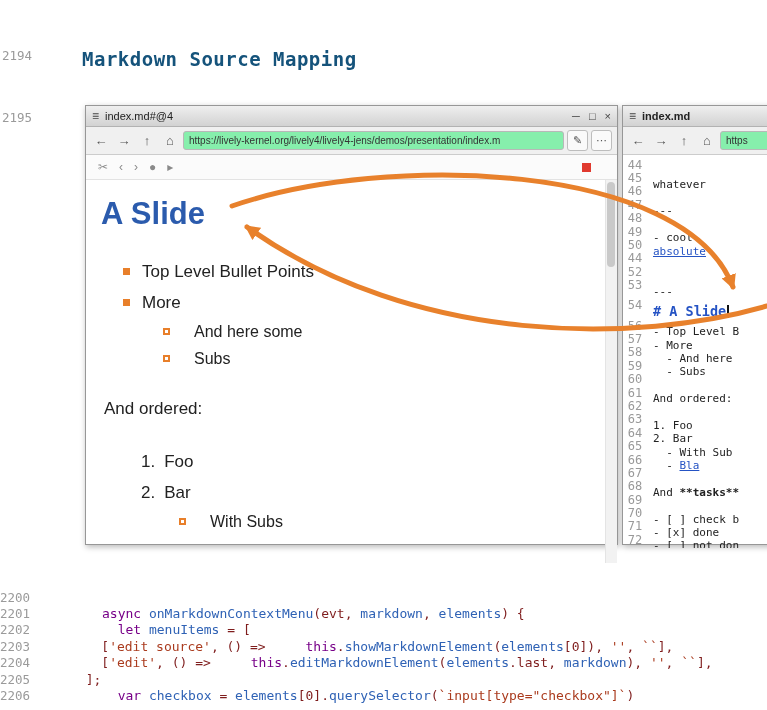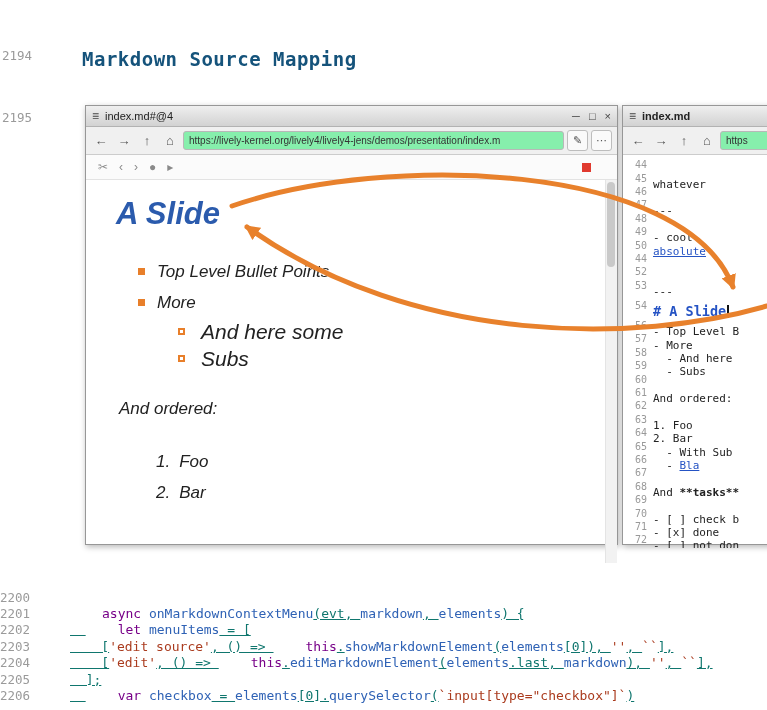--- a/index.html
+++ b/index.html
@@ -33,55 +33,55 @@
     font-size:10px;color:#333;padding:0 5px;display:flex;align-items:center;
     white-space:nowrap;overflow:hidden;min-width:0;}
   .smallbtn{width:19px;height:19px;border:1px solid #bdbdbd;border-radius:3px;background:#fafafa;
     display:flex;align-items:center;justify-content:center;font-size:11px;color:#555;flex:none;}
   .subtoolbar{height:24px;background:#fbfbfb;border-bottom:1px solid #e3e3e3;
     display:flex;align-items:center;padding:0 12px;}
   .tbicons{display:flex;gap:11px;color:#8a8a8a;font-size:12px;}
   .tbi{display:inline-block;}
   .red-indicator{width:9px;height:9px;background:#e03a2f;margin-left:auto;margin-right:14px;}
   
-  .slide-content{position:relative;height:367px;overflow:hidden;padding:16px 24px 0 30px;box-sizing:content-box;font-style:italic;}
+  .slide-content{position:relative;height:367px;overflow:hidden;padding:16px 24px 0 15px;box-sizing:content-box;}
   .slide-title{font-size:31px;line-height:36px;font-weight:bold;color:#2b5bad;margin:0 0 24px 0;}
   .b1{display:flex;align-items:center;gap:12px;height:31px;margin-left:22px;font-size:17px;color:#222;}
   .sq{width:7px;height:7px;background:#e87f2a;flex:none;}
-  .b2{display:flex;align-items:center;gap:16px;height:27px;margin-left:62px;font-size:21px;color:#222;}
+  .b2{display:flex;align-items:center;gap:24px;height:27px;margin-left:62px;font-size:16px;color:#222;}
   .sq2{width:7px;height:7px;border:2px solid #e87f2a;box-sizing:border-box;background:#fff;flex:none;}
   .ordered-intro{font-size:17px;color:#222;margin:26px 0 0 3px;line-height:22px;}
   #slide-ordered{margin-top:26px;}
   .olitem{display:flex;align-items:center;gap:9px;height:31px;margin-left:40px;font-size:17px;color:#222;}
   .withsubs{margin-left:78px;}
   .vscroll{position:absolute;right:0;top:0;width:11px;height:100%;background:#f2f2f2;border-left:1px solid #e4e4e4;}
   .vthumb{position:absolute;top:2px;left:1px;width:8px;height:85px;background:#c9c9c9;border-radius:4px;}
   
   .editor{padding-top:3px;font-family:"DejaVu Sans Mono",monospace;overflow:hidden;height:390px;}
   .erow{display:flex;height:13.4px;align-items:center;}
-  .erow .ln{width:24px;flex:none;text-align:right;padding-right:6px;color:#999;font-size:10px;}
+  .erow .ln{width:24px;flex:none;text-align:center;padding-right:6px;color:#999;font-size:12px;}
   .erow .ecode{white-space:pre;font-size:11px;color:#222;margin-top:12px;}
   .hrow{height:27px;}
   .hrow .ecode{font-size:13.5px;}
   .seg-m{color:#222;}
   .seg-h{color:#2553c4;font-weight:bold;}
   .seg-l{color:#2553c4;text-decoration:underline;}
   .seg-st{font-weight:bold;}
   .seg-caret{display:inline-block;width:1.5px;height:13px;background:#111;vertical-align:-2px;margin-left:1px;}
   
   .arrows{position:absolute;left:0;top:0;pointer-events:none;z-index:9;}
   
   .codeblock{position:absolute;left:0;top:589px;width:767px;}
   .cline{display:flex;height:16.4px;align-items:center;font-family:"DejaVu Sans Mono",monospace;}
   .cline .cn{width:34px;flex:none;color:#9a9a9a;font-size:12.5px;}
   .cline .cc{margin-left:36px;white-space:pre;font-size:13px;color:#1a1a1a;}
   .seg-k{color:#770088;margin-left:32px;}
   .seg-b{color:#2f62b5;margin-top:24px;}
   .seg-s{color:#aa3b1e;}
-  .seg-t{color:#0f766e;text-decoration:underline;}
+  .seg-t{color:#7f1d1d;}
 </style>
 </head>
 <body>
 
 <div class="gutter-top" id="gutter-top">
     <div class="gln">2194</div>
     <div class="gln">2195</div>
   </div>
 
 <h2 class="page-heading">Markdown Source Mapping</h2>
@@ -143,20 +143,24 @@
       <div id="slide-ordered">
           <div class="olitem">
             <span>1.</span>
             <span>Foo</span>
           </div>
           <div class="olitem">
             <span>2.</span>
             <span>Bar</span>
           </div>
         </div>
+      <div class="b2 withsubs">
+        <span class="sq2"></span>
+        <span>With Subs</span>
+      </div>
       <div class="vscroll">
         <div class="vthumb"></div>
       </div>
     </div>
   </div>
 
   <div class="window win-right">
     <div class="titlebar">
       <span class="menu-ic">≡</span>
       <span class="tb-title">index.md</span>

